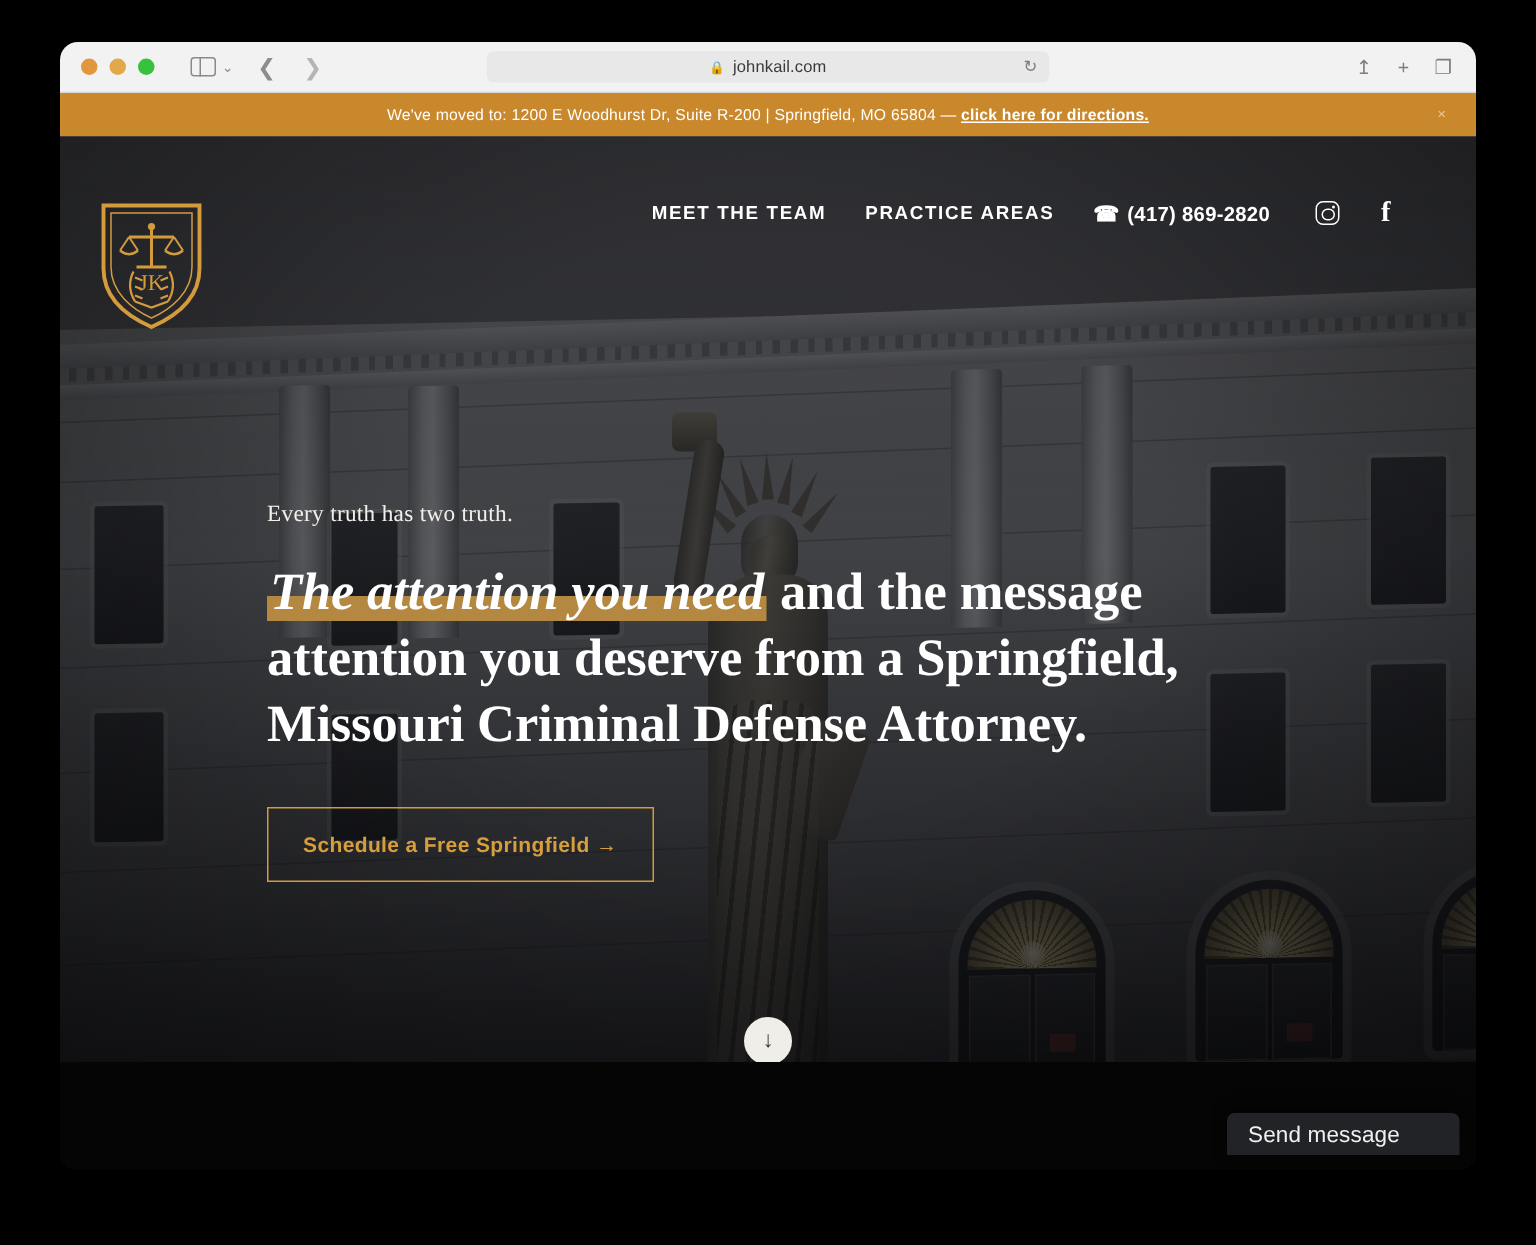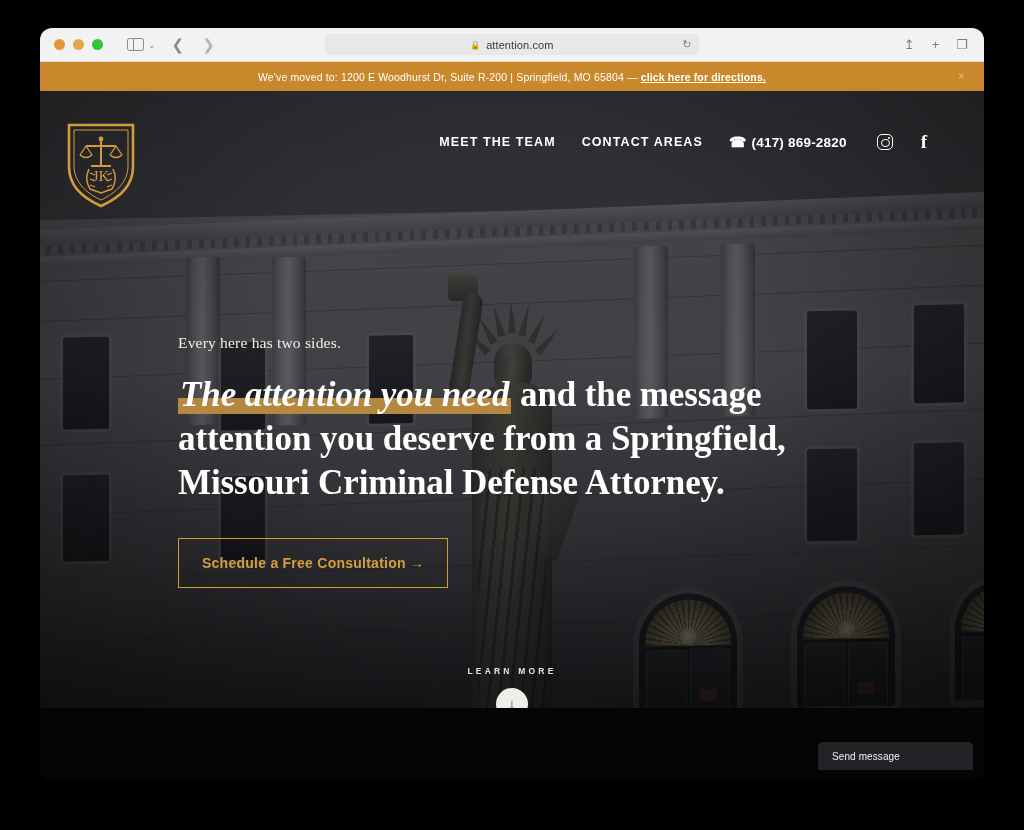--- a/index.html
+++ b/index.html
@@ -127,21 +127,21 @@
   #st-torch { position:absolute; left:22px; top:-12px; width:30px; height:26px;
     background:linear-gradient(180deg,#6b6757,#3c3b34); border-radius:5px; }
   #st-tablet { position:absolute; left:104px; top:196px; width:40px; height:74px; transform:rotate(19deg);
     background:linear-gradient(110deg,#5e5b50,#403e37); border-radius:4px; }
 
   #tint { position:absolute; inset:0; background:linear-gradient(180deg, rgba(18,18,22,.56) 0%, rgba(20,20,24,.48) 45%, rgba(10,10,13,.70) 100%); }
   #vignette { position:absolute; inset:0; background:radial-gradient(ellipse at 50% 42%, rgba(0,0,0,0) 38%, rgba(0,0,0,.42) 100%); }
 
   
   #header { position:absolute; left:0; right:0; top:0; height:130px; z-index:6; }
-  #logo { position:absolute; left:25px; top:28px; width:72px; height:90px; }
+  #logo { position:absolute; left:25px; top:40px; width:72px; height:90px; }
 
   #nav { position:absolute; right:29px; top:40px; display:flex; align-items:center; gap:0;margin-left:28px; }
   .navlink { color:#fff; font-size:12.5px; letter-spacing:1.1px; font-weight:bold; margin-right:26px; white-space:nowrap; }
   .navlink:last-of-type{ margin-right:0; }
   .phone { color:#fff; font-size:13.5px; font-weight:bold; letter-spacing:.2px; display:flex; align-items:center; gap:5px; margin-right:30px; }
   .phone .tel { font-size:14px; }
   .social { color:#fff; margin-right:28px; display:flex; align-items:center; }
   .igbox { width:16px; height:16px; border:1.6px solid #fff; border-radius:5px; position:relative; }
   .igbox:before{ content:""; position:absolute; left:50%; top:50%; width:6.5px; height:6.5px; margin:-3.25px 0 0 -3.25px;
     border:1.6px solid #fff; border-radius:50%; }
@@ -175,21 +175,21 @@
     background:#efeee9; color:#3c3c3c; font-size:15px; line-height:32px; }
 
   
   #below { height:72px; background:#050505; position:relative; }
   #chatwidget {
     position:absolute; right:11px; bottom:10px; width:155px; height:28px;
     background:#222326; border-radius:5px 5px 0 0;
     display:flex; align-items:center; padding-left:14px;
     box-shadow:0 -2px 9px rgba(0,0,0,.55);
   }
-  #chatwidget span { color:#f0f0f0; font-size:10px; letter-spacing:.1px; }
+  #chatwidget span { color:#f0f0f0; font-size:15px; letter-spacing:.1px; }
 </style>
 </head>
 <body>
 
 <div id="shell">
 
   <div id="chrome">
     <div class="lights">
       <div class="light l-red"></div>
       <div class="light l-yel"></div>
@@ -197,21 +197,21 @@
     </div>
     <div class="chip">
       <div class="sbicon"></div>
       <div class="caret">⌄</div>
     </div>
     <div class="navbtn">❮</div>
     <div class="navbtn fwd">❯</div>
 
     <div id="urlbar">
       <span class="lock">🔒</span>
-      <span class="url">attention.com</span>
+      <span class="url">johnkail.com</span>
       <span class="reload">↻</span>
     </div>
 
     <div class="righticons">
       <span>↥</span>
       <span>+</span>
       <span>❐</span>
     </div>
   </div>
 
@@ -423,40 +423,39 @@
           <path d="M24 50 Q19 60 25 70" fill="none" stroke="#d49b3d" stroke-width="1.5"></path>
           <path d="M48 50 Q53 60 47 70" fill="none" stroke="#d49b3d" stroke-width="1.5"></path>
           <path d="M25 70 L36 74 L47 70" fill="none" stroke="#d49b3d" stroke-width="1.5"></path>
           <path d="M25 54 l5 2 M25 60 l5 2 M25 66 l5 2" stroke="#d49b3d" stroke-width="1.3"></path>
           <path d="M47 54 l-5 2 M47 60 l-5 2 M47 66 l-5 2" stroke="#d49b3d" stroke-width="1.3"></path>
         </svg>
       </div>
 
       <div id="nav">
         <a class="navlink">MEET THE TEAM</a>
-        <a class="navlink">CONTACT AREAS</a>
+        <a class="navlink">PRACTICE AREAS</a>
         <a class="phone">
           <span class="tel">☎</span>
           <span>(417) 869-2820</span>
         </a>
         <a class="social">
           <span class="igbox"></span>
         </a>
         <a class="social fb">f</a>
       </div>
     </div>
 
     <div id="copy">
-      <div id="eyebrow">Every here has two sides.</div>
+      <div id="eyebrow">Every truth has two truth.</div>
       <h1 id="headline"><span class="hl">The attention you need</span><span> and the message attention you deserve from a Springfield, Missouri Criminal Defense Attorney.</span></h1>
-      <a id="cta">Schedule a Free Consultation →</a>
+      <a id="cta">Schedule a Free Springfield →</a>
     </div>
 
     <div id="learn">
-      <div class="lm">LEARN MORE</div>
       <div class="circ">↓</div>
     </div>
   </div>
 
   <div id="below">
     <div id="chatwidget">
       <span>Send message</span>
     </div>
   </div>
 </div>

